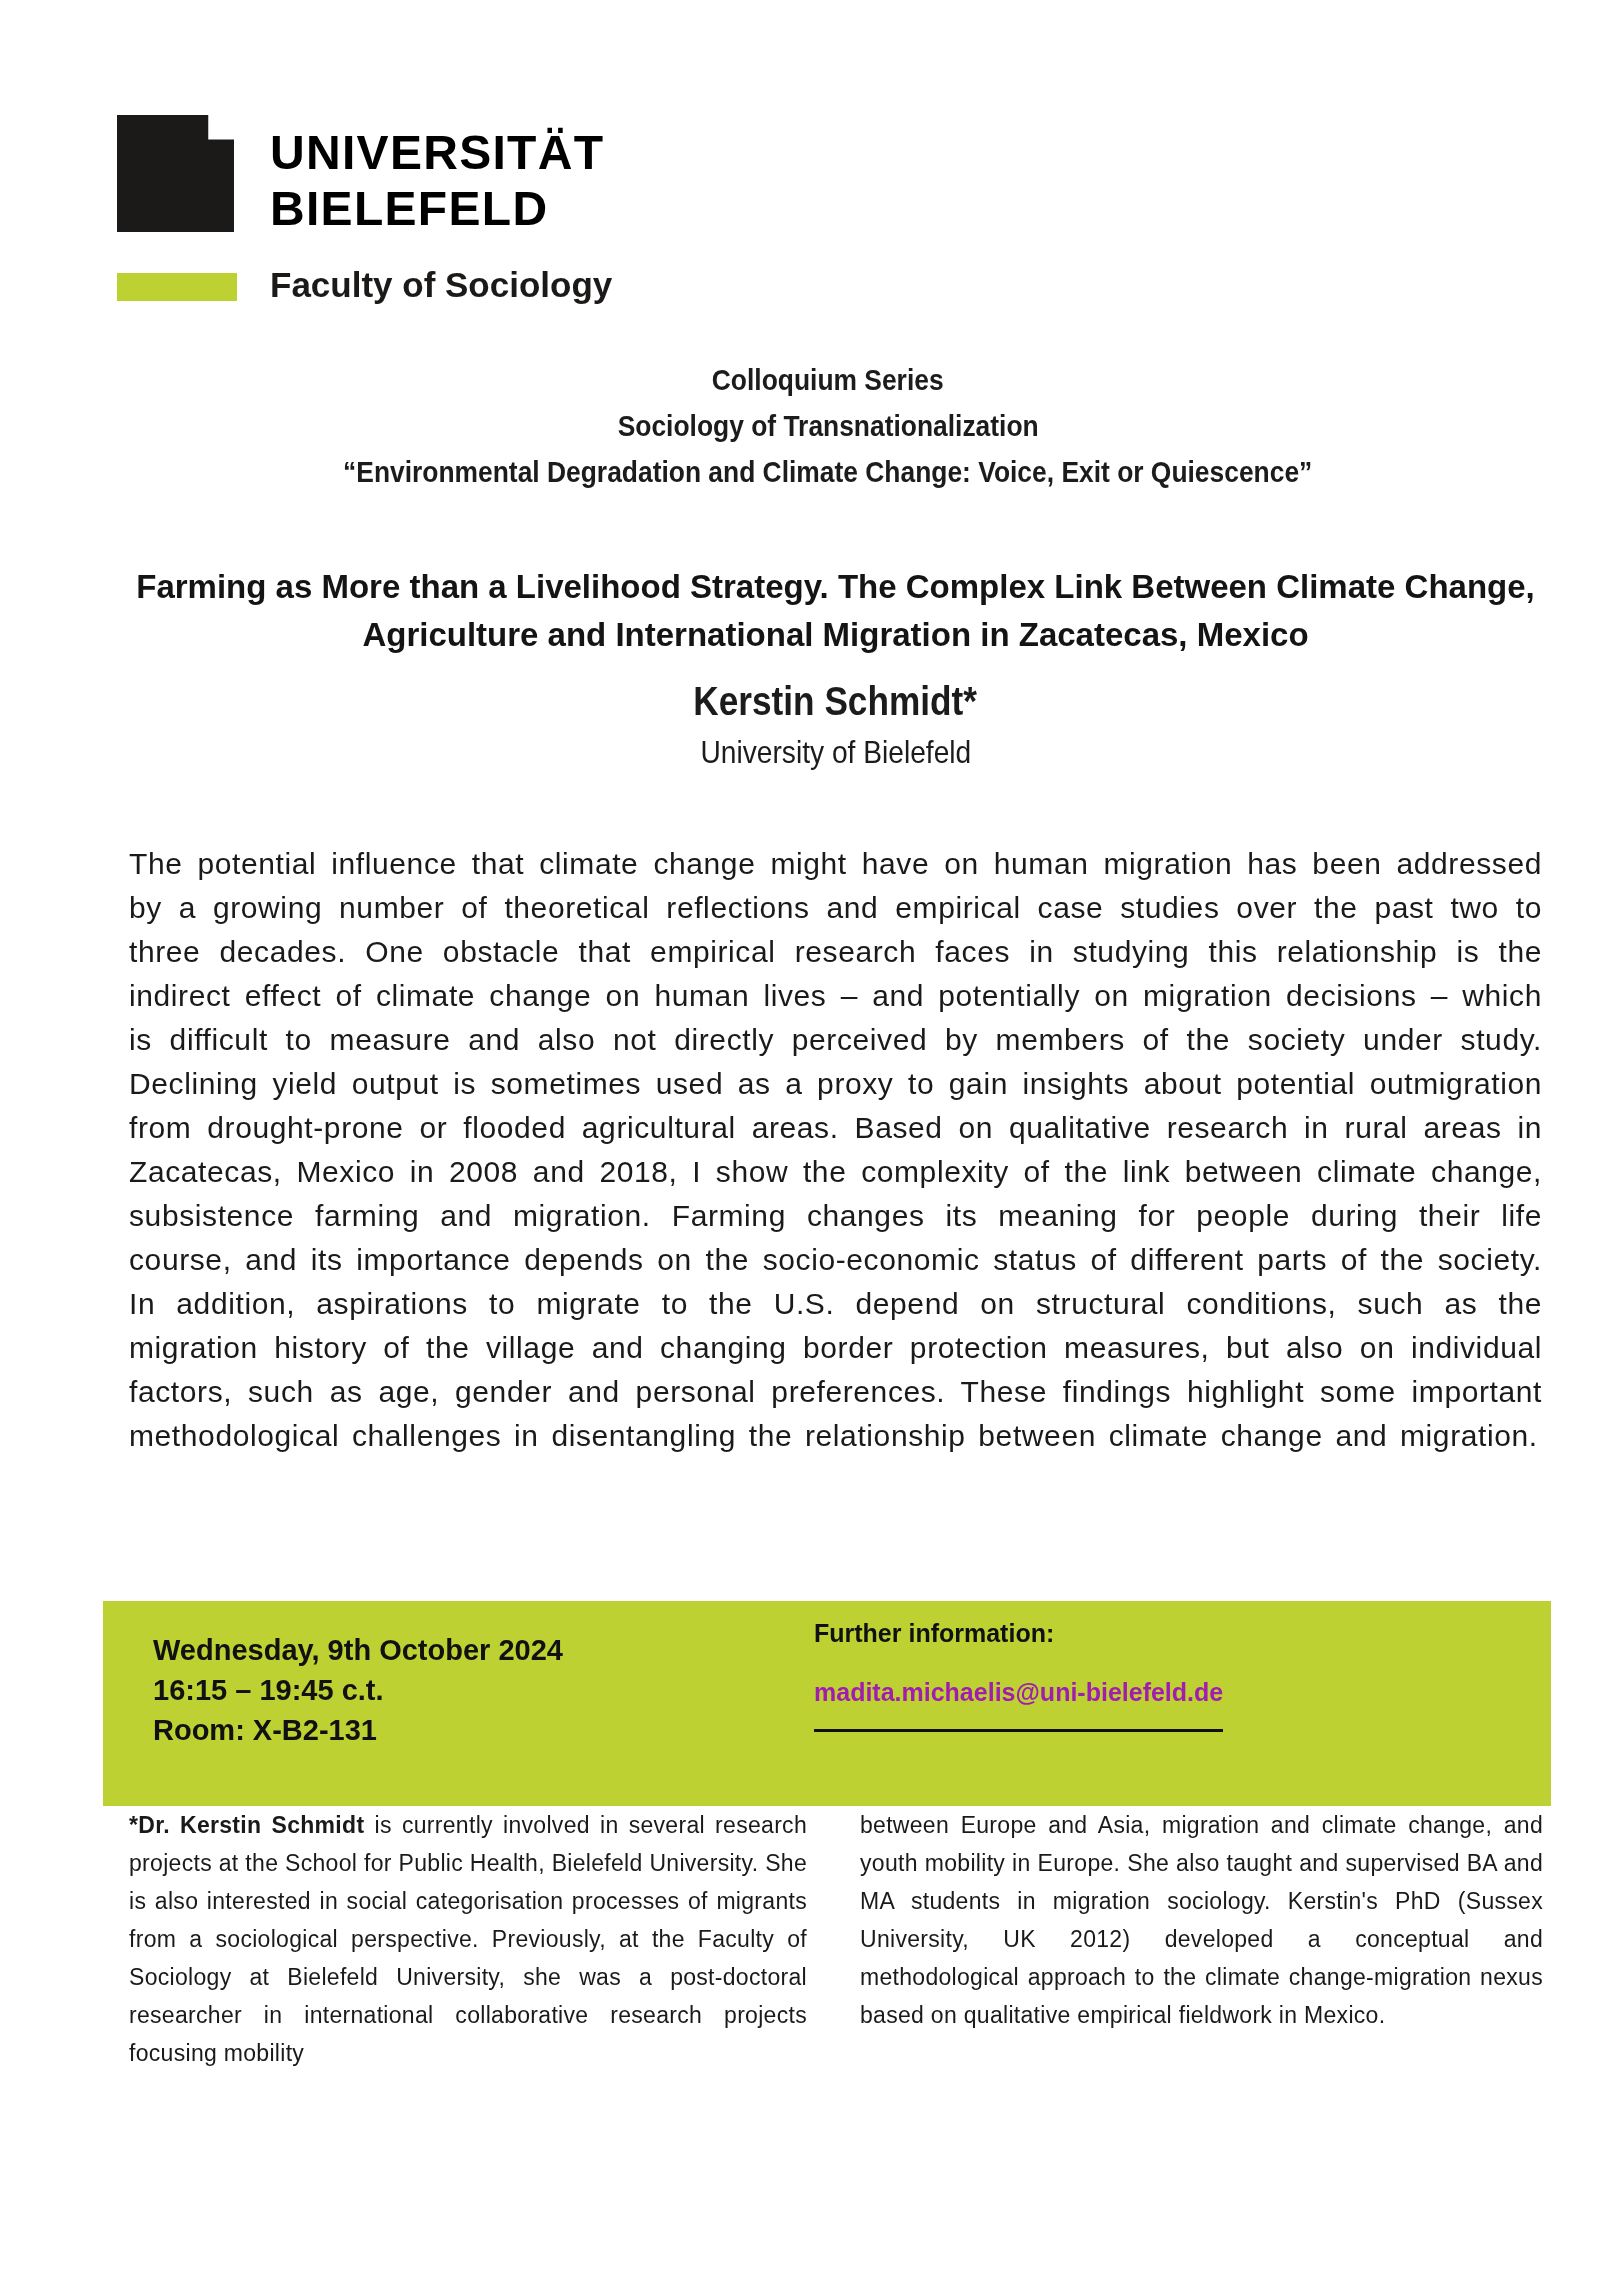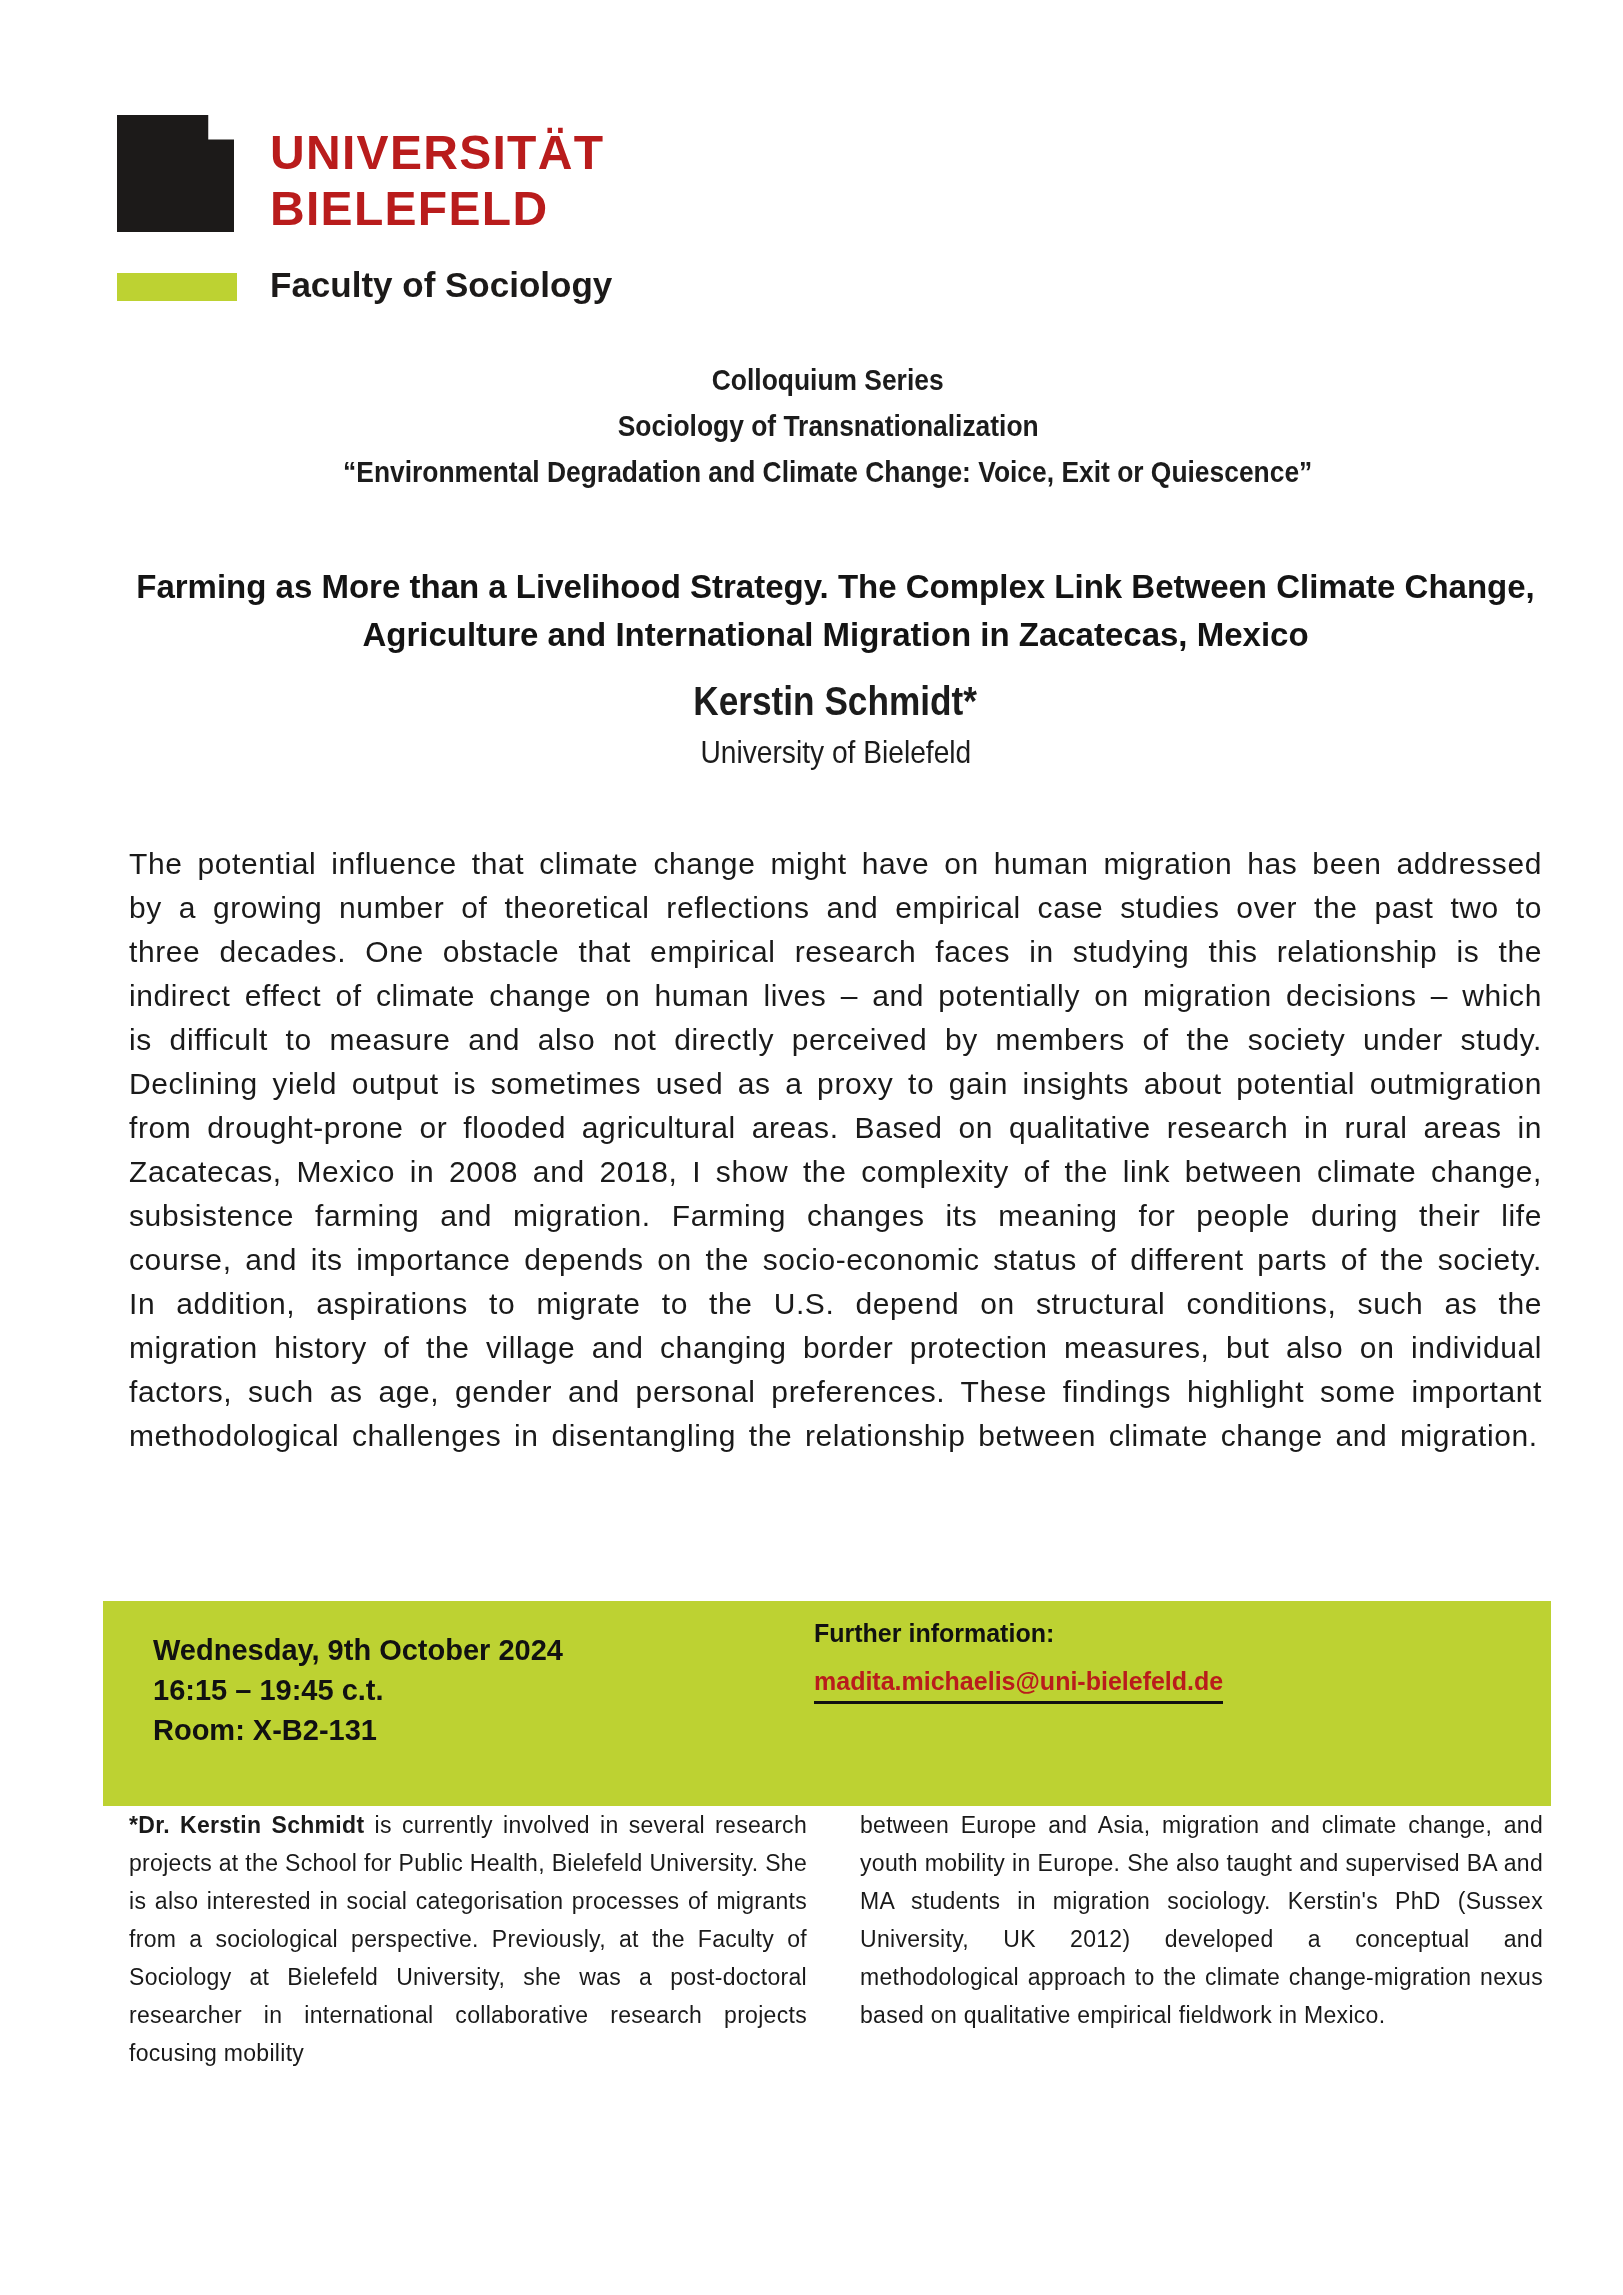--- a/index.html
+++ b/index.html
@@ -21,21 +21,21 @@
     background: #1c1a19;
     clip-path: polygon(0% 0%, 78% 0%, 78% 21%, 100% 21%, 100% 100%, 0% 100%);
   }
   .wordmark {
     position: absolute;
     left: 270px; top: 125px;
     font-size: 48px;
     font-weight: 700;
     line-height: 56px;
     letter-spacing: 1.3px;
-    color: #b91c1c;
+    color: #000000;
     white-space: pre-line;
   }
   .green-bar {
     position: absolute;
     left: 117px; top: 273px;
     width: 120px; height: 28px;
     background: #bdd232;
   }
   .faculty {
     position: absolute;
@@ -126,24 +126,24 @@
   .info-right {
     position: absolute;
     left: 711px; top: 12px;
     font-size: 25px;
     font-weight: 700;
     line-height: 40px;
     color: #111111;
   }
   .email-link {
     display: inline-block;
-    margin-top: 8px;
-    padding-bottom: 0;
+    margin-top: 19px;
+    padding-bottom: 17px;
     border-bottom: 3.2px solid #111111;
-    color: #b91c1c;
+    color: #a21caf;
     text-decoration: none;
   }
 
   
   .footnote-left, .footnote-right {
     position: absolute;
     top: 1806px;
     font-size: 23px;
     line-height: 38px;
     letter-spacing: 0.3px;

